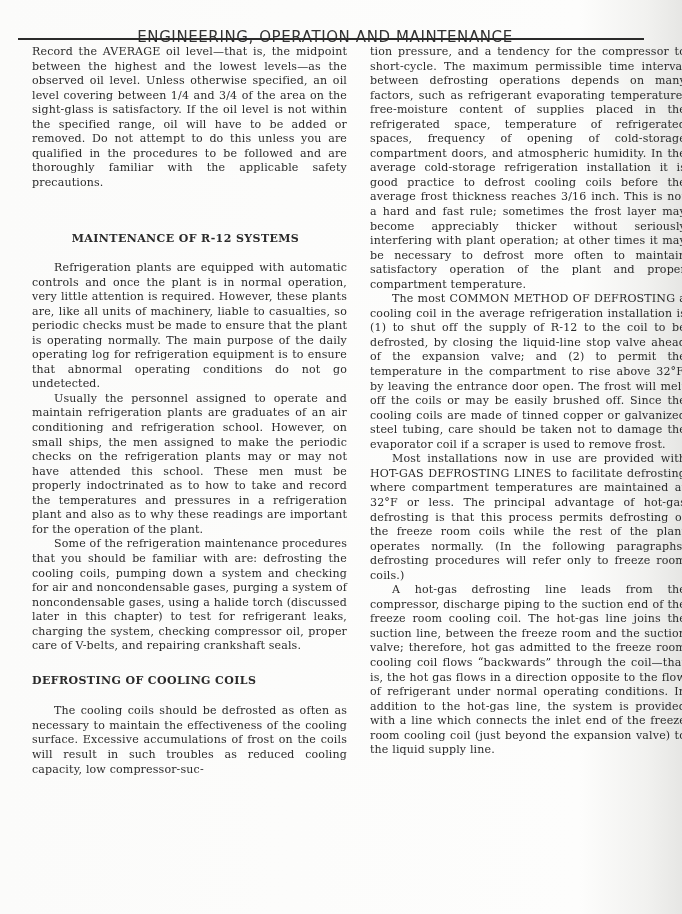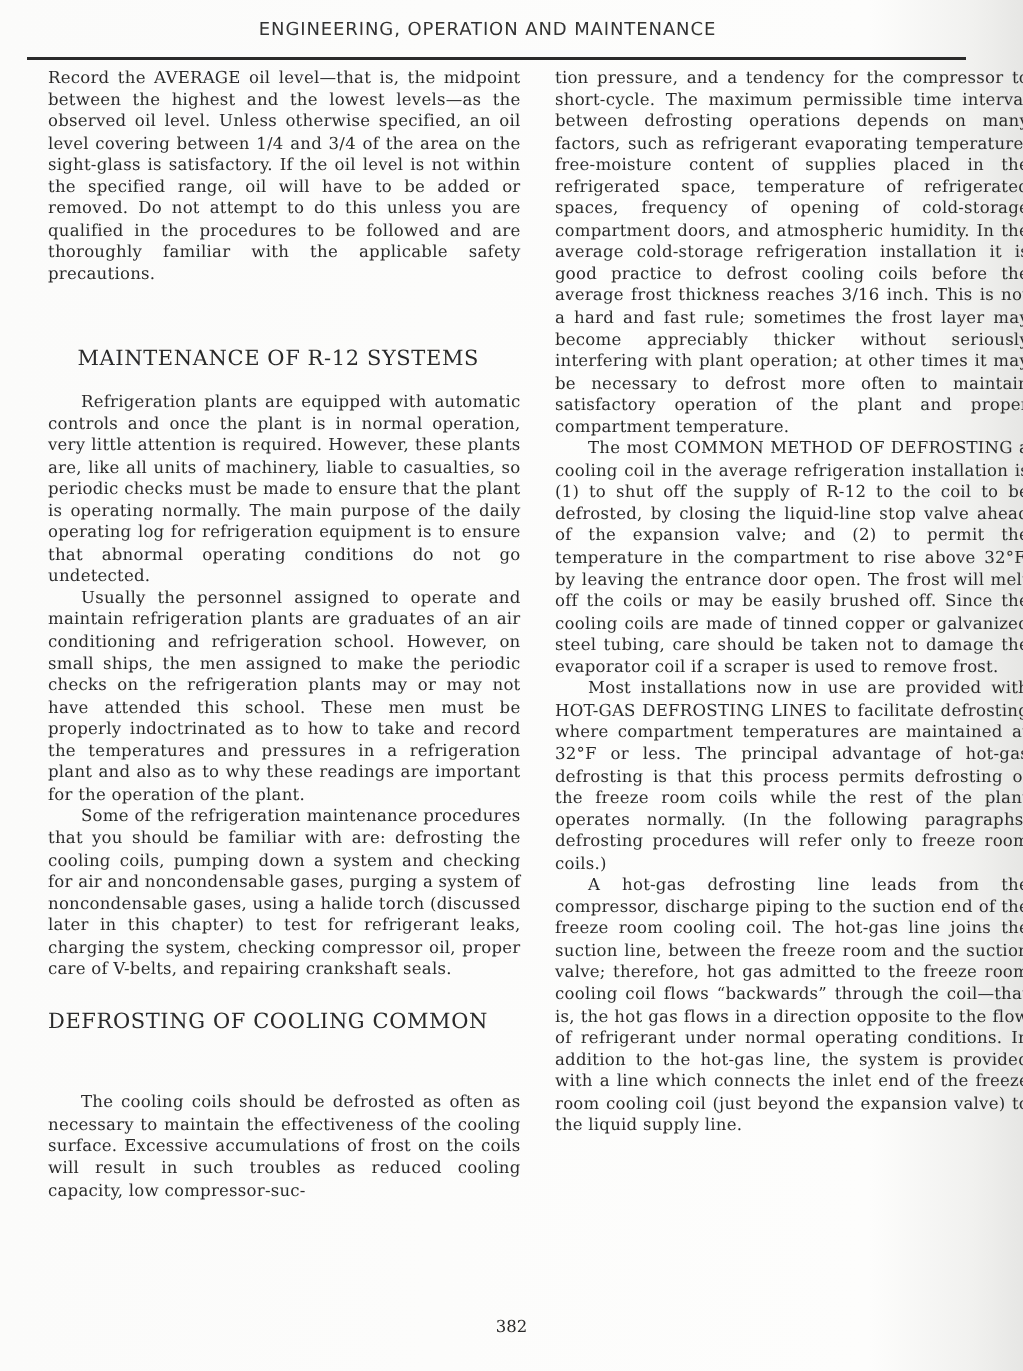--- a/index.html
+++ b/index.html
@@ -16,26 +16,26 @@
       color: #2a2a2a;
     }
     .page {
       position: absolute;
       left: 0; top: 0;
       width: 682px; height: 914px;
       background: linear-gradient(to right, #fbfbfa 0%, #fdfdfc 85%, #f1f1ef 95%, #e6e6e4 100%);
     }
     .running-head {
       position: absolute;
-      top: 12px;
+      top: 28px;
       left: 0;
       width: 650px;
       text-align: center;
       font-family: "DejaVu Sans", "Liberation Sans", sans-serif;
-      font-size: 12px;
+      font-size: 15px;
       letter-spacing: 0.6px;
       color: #333;
     }
     .head-rule {
       position: absolute;
       top: 38px;
       left: 18px;
       width: 626px;
       height: 2px;
       background: #2b2b2b;
@@ -51,24 +51,25 @@
     }
     .col-left { left: 32px; }
     .col-right { left: 370px; width: 316px; }
     .column p {
       margin: 0;
     }
     .indent {
       text-indent: 22px;
     }
     .section-heading {
-      font-size: 14px;
+      font-size: 11px;
       letter-spacing: 0.4px;
       text-align: left;
       margin: 0;
+      font-weight: bold;
     }
     .heading-centered {
       text-align: center;
       padding-right: 8px;
     }
     .page-number {
       position: absolute;
       top: 878px;
       left: 0;
       width: 682px;
@@ -89,30 +90,29 @@
     <p>Record the AVERAGE oil level—that is, the midpoint between the highest and the lowest levels—as the observed oil level. Unless otherwise specified, an oil level covering between 1/4 and 3/4 of the area on the sight-glass is satisfactory. If the oil level is not within the specified range, oil will have to be added or removed. Do not attempt to do this unless you are qualified in the procedures to be followed and are thoroughly familiar with the applicable safety precautions.</p>
 
     <p class="section-heading heading-centered" style="margin-top:42px;">MAINTENANCE OF R-12 SYSTEMS</p>
 
     <p class="indent" style="margin-top:14px;">Refrigeration plants are equipped with automatic controls and once the plant is in normal operation, very little attention is required. However, these plants are, like all units of machinery, liable to casualties, so periodic checks must be made to ensure that the plant is operating normally. The main purpose of the daily operating log for refrigeration equipment is to ensure that abnormal operating conditions do not go undetected.</p>
 
     <p class="indent">Usually the personnel assigned to operate and maintain refrigeration plants are graduates of an air conditioning and refrigeration school. However, on small ships, the men assigned to make the periodic checks on the refrigeration plants may or may not have attended this school. These men must be properly indoctrinated as to how to take and record the temperatures and pressures in a refrigeration plant and also as to why these readings are important for the operation of the plant.</p>
 
     <p class="indent">Some of the refrigeration maintenance procedures that you should be familiar with are: defrosting the cooling coils, pumping down a system and checking for air and noncondensable gases, purging a system of noncondensable gases, using a halide torch (discussed later in this chapter) to test for refrigerant leaks, charging the system, checking compressor oil, proper care of V-belts, and repairing crankshaft seals.</p>
 
-    <p class="section-heading" style="margin-top:20px;">DEFROSTING OF COOLING COMMON</p>
+    <p class="section-heading" style="margin-top:20px;">DEFROSTING OF COOLING COILS</p>
 
-    <p class="indent" style="margin-top:40px;">The cooling coils should be defrosted as often as necessary to maintain the effectiveness of the cooling surface. Excessive accumulations of frost on the coils will result in such troubles as reduced cooling capacity, low compressor-suc-</p>
+    <p class="indent" style="margin-top:16px;">The cooling coils should be defrosted as often as necessary to maintain the effectiveness of the cooling surface. Excessive accumulations of frost on the coils will result in such troubles as reduced cooling capacity, low compressor-suc-</p>
   </div>
 
   <div class="column col-right">
     <p>tion pressure, and a tendency for the compressor to short-cycle. The maximum permissible time interval between defrosting operations depends on many factors, such as refrigerant evaporating temperature, free-moisture content of supplies placed in the refrigerated space, temperature of refrigerated spaces, frequency of opening of cold-storage compartment doors, and atmospheric humidity. In the average cold-storage refrigeration installation it is good practice to defrost cooling coils before the average frost thickness reaches 3/16 inch. This is not a hard and fast rule; sometimes the frost layer may become appreciably thicker without seriously interfering with plant operation; at other times it may be necessary to defrost more often to maintain satisfactory operation of the plant and proper compartment temperature.</p>
 
     <p class="indent">The most COMMON METHOD OF DEFROSTING a cooling coil in the average refrigeration installation is (1) to shut off the supply of R-12 to the coil to be defrosted, by closing the liquid-line stop valve ahead of the expansion valve; and (2) to permit the temperature in the compartment to rise above 32°F, by leaving the entrance door open. The frost will melt off the coils or may be easily brushed off. Since the cooling coils are made of tinned copper or galvanized steel tubing, care should be taken not to damage the evaporator coil if a scraper is used to remove frost.</p>
 
     <p class="indent">Most installations now in use are provided with HOT-GAS DEFROSTING LINES to facilitate defrosting where compartment temperatures are maintained at 32°F or less. The principal advantage of hot-gas defrosting is that this process permits defrosting of the freeze room coils while the rest of the plant operates normally. (In the following paragraphs, defrosting procedures will refer only to freeze room coils.)</p>
 
     <p class="indent">A hot-gas defrosting line leads from the compressor, discharge piping to the suction end of the freeze room cooling coil. The hot-gas line joins the suction line, between the freeze room and the suction valve; therefore, hot gas admitted to the freeze room cooling coil flows “backwards” through the coil—that is, the hot gas flows in a direction opposite to the flow of refrigerant under normal operating conditions. In addition to the hot-gas line, the system is provided with a line which connects the inlet end of the freeze room cooling coil (just beyond the expansion valve) to the liquid supply line.</p>
   </div>
 
-  <div class="page-number">382</div>
 
 </div>
 
 </body></html>

